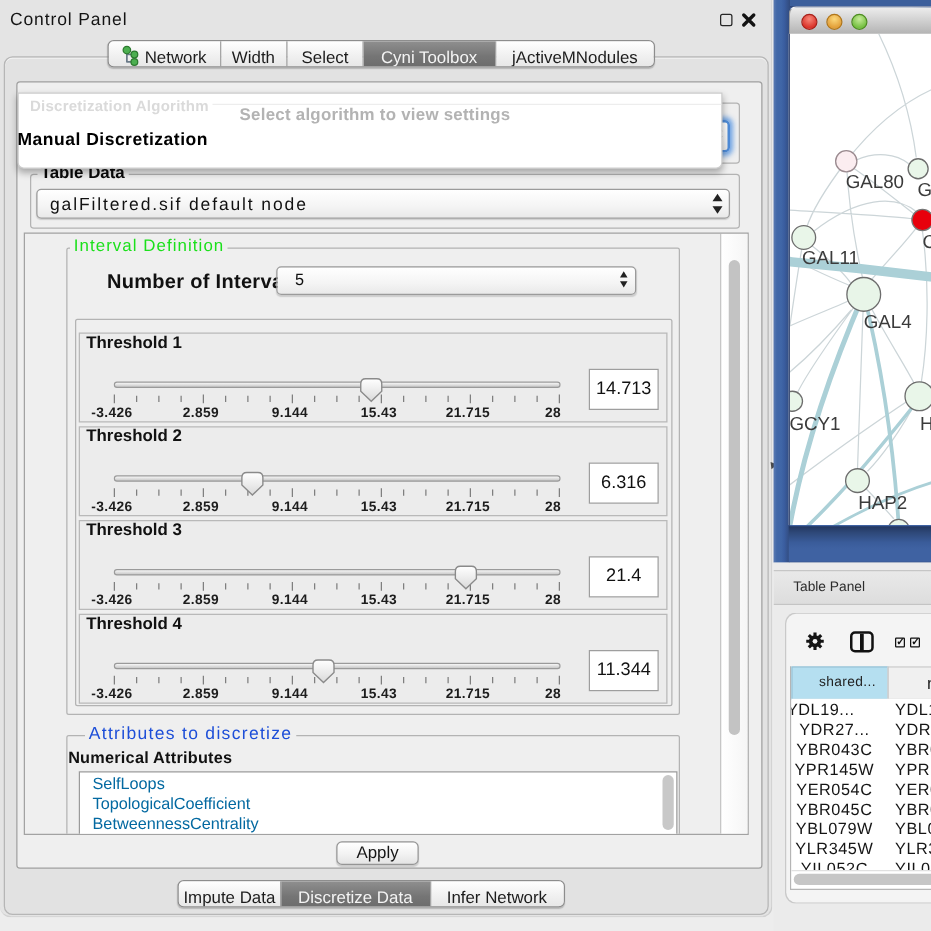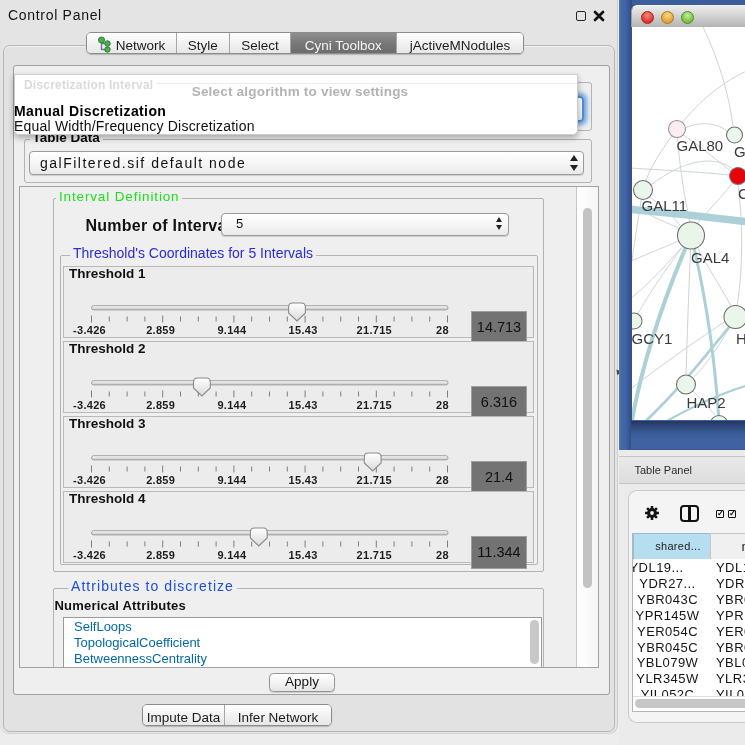--- a/index.html
+++ b/index.html
@@ -11,41 +11,41 @@
 .ct{position:absolute;font-size:13px;color:#111;white-space:nowrap}
 .arr{position:absolute;width:0;height:0}
 .seg{height:100%;display:flex;align-items:flex-end;justify-content:center;
  background:linear-gradient(#ffffff,#f1f1f1 55%,#e7e7e7);color:#1c1c1c;font-size:13.5px;white-space:nowrap}
 .seg.sel{background:linear-gradient(#8f8f8f,#757575 60%,#6d6d6d);color:#f4f4f4}
 .seg+.seg{border-left:1px solid #a5a5a5}
 .tabbar{position:absolute;display:flex;border:1px solid #8d8d8d;border-radius:5px;overflow:hidden;
  box-shadow:0 1px 1px rgba(0,0,0,.2)}
 .tpanel{position:absolute;left:43px;width:469px;height:70px;border:1px solid #b9b9b9;background:#ececec}
 .ttitle{position:absolute;left:5px;top:-1px;font-weight:bold;font-size:13.5px;color:#111}
-.vbox{position:absolute;left:407px;top:44px;width:54px;height:31px;border:1px solid #9e9e9e;background:#737373;
+.vbox{position:absolute;left:407px;top:28px;width:54px;height:31px;border:1px solid #9e9e9e;background:#ffffff;
  font-size:14.5px;color:#111;text-align:center;line-height:31px}
 .row{position:absolute;white-space:nowrap;font-size:13px;letter-spacing:0.45px;color:#151515}
 </style></head><body>
 
 <div class="a" style="left:0;top:0;width:617px;height:733px;background:#e4e4e4;border-right:1px solid #cdcdcd;border-bottom:1px solid #d2d2d2;border-radius:0 0 9px 9px"></div>
 <div class="a" style="left:8px;top:7px;font-size:14px;letter-spacing:0.7px;color:#141414">Control Panel</div>
 <div class="a" style="left:576px;top:10.5px;width:8px;height:8px;border:1.7px solid #262626;border-radius:2px"></div>
 <svg class="a" style="left:592.5px;top:9.5px" width="12" height="12">
     <path d="M2 2 L10 10 M10 2 L2 10" stroke="#131313" stroke-width="2.7" stroke-linecap="round"></path>
   </svg>
 <div class="a" style="left:2.5px;top:45px;width:610px;height:685px;background:#e2e2e2;border:1px solid #b6b6b6;border-radius:7px;box-shadow:inset 0 1px 0 #f2f2f2"></div>
 <div class="a" style="left:13px;top:65px;width:595px;height:628px;background:#efefef;border:1px solid #a0a0a0;border-radius:3px"></div>
 <div class="tabbar" style="left:85.5px;top:31.5px;height:20px">
 <div class="seg" style="width:89px"><svg width="15" height="17" style="margin-right:4px" viewBox="0 0 15 17">
         <path d="M4.5 5 V14 M4.5 7.5 H10 M4.5 13.5 H10" stroke="#6a7a88" stroke-width="1.4" fill="none"></path>
         <circle cx="4.5" cy="4" r="3" fill="#4caf50" stroke="#2c7a2f" stroke-width="1"></circle>
         <circle cx="10.5" cy="7.5" r="2.7" fill="#4caf50" stroke="#2c7a2f" stroke-width="1"></circle>
         <circle cx="10.5" cy="13.5" r="2.7" fill="#4caf50" stroke="#2c7a2f" stroke-width="1"></circle>
       </svg>Network</div>
-<div class="seg" style="width:52.5px">Style</div>
+<div class="seg" style="width:52.5px">Width</div>
 <div class="seg" style="width:60px">Select</div>
 <div class="seg sel" style="width:104.5px">Cyni Toolbox</div>
 <div class="seg" style="width:126.9px">jActiveMNodules</div>
 </div>
 <div class="grp" style="left:24px;top:81.5px;width:566px;height:47px"></div>
 <div class="combo" style="left:29px;top:96px;width:551px;height:22px;border:2px solid #4f8cd8;box-shadow:0 0 4px 2.2px rgba(80,145,225,.8)"></div>
 <div class="arr" style="left:570px;top:99px;border-left:4.5px solid transparent;border-right:4.5px solid transparent;border-bottom:6px solid #222"></div>
 <div class="arr" style="left:570px;top:109px;border-left:4.5px solid transparent;border-right:4.5px solid transparent;border-top:6px solid #222"></div>
 <div class="grp" style="left:24px;top:139px;width:566px;height:42px"></div>
 <div class="glab" style="left:29.5px;top:131px;font-weight:bold;color:#0a0a0a;font-size:13.5px">Table Data</div>
@@ -55,21 +55,20 @@
 <div class="arr" style="left:570px;top:164.5px;border-left:4.5px solid transparent;border-right:4.5px solid transparent;border-top:6px solid #222"></div>
 <div class="a" style="left:19px;top:185.5px;width:578px;height:480px;border:1px solid #a2a2a2;background:#efefef;overflow:hidden">
 <div class="grp" style="left:32.5px;top:11.5px;width:489px;height:372px;border-radius:2px"></div>
 <div class="glab" style="left:36px;top:3px;color:#1be01b;font-size:13.5px;letter-spacing:0.85px">Interval Definition</div>
 <div class="a" style="left:65.5px;top:30.5px;font-weight:bold;font-size:16px;letter-spacing:0.25px;color:#111">Number of Intervals</div>
 <div class="combo" style="left:201px;top:26px;width:286px;height:21px"></div>
 <div class="ct" style="left:216px;top:29.5px">5</div>
 <div class="arr" style="left:476px;top:30px;border-left:3.5px solid transparent;border-right:3.5px solid transparent;border-bottom:5px solid #222"></div>
 <div class="arr" style="left:476px;top:38.5px;border-left:3.5px solid transparent;border-right:3.5px solid transparent;border-top:5px solid #222"></div>
 <div class="grp" style="left:39.5px;top:68.5px;width:476px;height:308px;border-radius:2px"></div>
-<div class="glab" style="left:50px;top:59px;color:#2b2bd8">Threshold's Coordinates for 5 Intervals</div>
 <div class="tpanel" style="top:79px">
 <div class="ttitle">Threshold 1</div>
 <svg class="a" style="left:0;top:0" width="469" height="70" viewBox="0 0 469 70">
         <rect x="27.5" y="38.7" width="356.5" height="4.2" rx="2.1" fill="url(#trk)" stroke="#9a9a9a" stroke-width="0.9"></rect>
         <path d="M27.5 48.5 V55.5 M45.3 49.5 V54.5 M63.1 49.5 V54.5 M80.9 49.5 V54.5 M98.7 48.5 V55.5 M116.5 49.5 V54.5 M134.3 49.5 V54.5 M152.1 49.5 V54.5 M169.9 48.5 V55.5 M187.7 49.5 V54.5 M205.5 49.5 V54.5 M223.3 49.5 V54.5 M241.1 48.5 V55.5 M258.9 49.5 V54.5 M276.7 49.5 V54.5 M294.5 49.5 V54.5 M312.3 48.5 V55.5 M330.1 49.5 V54.5 M347.9 49.5 V54.5 M365.7 49.5 V54.5 M383.5 48.5 V55.5" stroke="#7f7f7f" stroke-width="1"></path>
         <text x="25.5" y="66.5" font-size="11" font-weight="bold" letter-spacing="0.3" fill="#1d1d1d" text-anchor="middle">-3.426</text>
         <text x="96.7" y="66.5" font-size="11" font-weight="bold" letter-spacing="0.3" fill="#1d1d1d" text-anchor="middle">2.859</text>
         <text x="167.9" y="66.5" font-size="11" font-weight="bold" letter-spacing="0.3" fill="#1d1d1d" text-anchor="middle">9.144</text>
         <text x="239.1" y="66.5" font-size="11" font-weight="bold" letter-spacing="0.3" fill="#1d1d1d" text-anchor="middle">15.43</text>
         <text x="310.3" y="66.5" font-size="11" font-weight="bold" letter-spacing="0.3" fill="#1d1d1d" text-anchor="middle">21.715</text>
@@ -129,28 +128,28 @@
 <div class="a" style="left:43px;top:430.5px;width:477px;height:60px;background:#fff;border:1px solid #9a9a9a">
       <div class="a" style="left:10px;top:0.5px;font-size:13px;color:#0369a1;line-height:16.2px">SelfLoops<br>TopologicalCoefficient<br>BetweennessCentrality<br>NeighborhoodConn</div>
       <div class="a" style="left:466px;top:2px;width:9px;height:44px;background:#c8c8c8;border-radius:4.5px"></div>
     </div>
 <div class="a" style="left:555.5px;top:0;width:22.5px;height:480px;background:linear-gradient(90deg,#ffffff,#f5f5f5);border-left:1px solid #c6c6c6"></div>
 <div class="a" style="left:562.5px;top:21.5px;width:9px;height:380px;background:#c3c3c3;border-radius:4.5px"></div>
 </div>
 <div class="a" style="left:269px;top:673px;width:64px;height:16.5px;border:1px solid #959595;border-radius:4.5px;background:linear-gradient(#ffffff,#f2f2f2 55%,#e4e4e4);font-size:13.5px;color:#161616;text-align:center;line-height:16.5px;box-shadow:0 1px 1px rgba(0,0,0,.15)">Apply</div>
 <div class="tabbar" style="left:142px;top:704px;height:19.5px">
 <div class="seg" style="width:81px">Impute Data</div>
+<div class="seg sel" style="width:118.5px">Discretize Data</div>
 <div class="seg" style="width:106px">Infer Network</div>
 </div>
 <div class="a" style="left:14px;top:74px;width:562px;height:59px;background:#ffffff;border:1px solid #cdcdcd;border-radius:0 0 5px 5px;box-shadow:0 3px 6px rgba(0,0,0,.3)">
     <div class="a" style="left:10px;top:7.5px;width:552px;height:1px;background:#ededed"></div>
-    <div class="a" style="left:6px;top:2.5px;font-weight:bold;font-size:12px;letter-spacing:0.2px;color:#dadada;background:#fff;padding:0 3px">Discretization Interval</div>
+    <div class="a" style="left:6px;top:2.5px;font-weight:bold;font-size:12px;letter-spacing:0.2px;color:#dadada;background:#fff;padding:0 3px">Discretization Algorithm</div>
     <div class="a" style="left:-1px;top:27.5px;font-weight:bold;font-size:14px;letter-spacing:0.4px;color:#000">Manual Discretization</div>
     <div class="a" style="left:4px;top:9px;width:100%;text-align:center;font-weight:bold;font-size:13.5px;letter-spacing:0.2px;color:#b3b3b3">Select algorithm to view settings</div>
-    <div class="a" style="left:-1px;top:43px;font-size:14px;letter-spacing:0.2px;color:#101010">Equal Width/Frequency Discretization</div>
   </div>
 <div class="a" style="left:614.5px;top:368.5px;width:0;height:0;border-left:3.5px solid transparent;border-right:3.5px solid transparent;border-bottom:5.5px solid #4a4a4a;transform:rotate(-38deg)"></div>
 <div class="a" style="left:618.5px;top:0;width:126.5px;height:450px;background:#3f62a2"></div>
 <div class="a" style="left:618.5px;top:0;width:13px;height:450px;background:linear-gradient(90deg,#5a7ab2 0,#4268a8 2.5px,#4066a7 6px,#3a5d9f 8.5px,#314a7c 13px)"></div>
 <div class="a" style="left:631.5px;top:0;width:113.5px;height:5px;background:#3c5f9c;border-bottom:1px solid #2b4070"></div>
 <div class="a" style="left:631px;top:5px;width:114px;height:22px;background:linear-gradient(#ededed,#d0d0d0 48%,#b1b1b1);border-bottom:1px solid #7d7d7d;border-top:1px solid #f5f5f5;border-left:1px solid #9a9a9a;border-top-left-radius:6px"></div>
 <div class="a" style="left:640.8px;top:10.8px;width:11.4px;height:11.4px;border-radius:50%;background:radial-gradient(circle at 50% 30%,#f8887a,#da352c 70%);border:0.8px solid #a8201a"></div>
 <div class="a" style="left:660.8px;top:10.8px;width:11.4px;height:11.4px;border-radius:50%;background:radial-gradient(circle at 50% 30%,#fcd97c,#e3a03a 70%);border:0.8px solid #b0761a"></div>
 <div class="a" style="left:680.8px;top:10.8px;width:11.4px;height:11.4px;border-radius:50%;background:radial-gradient(circle at 50% 30%,#c7ec9a,#76c043 70%);border:0.8px solid #4d8c20"></div>
 <svg class="a" style="left:631px;top:27px;background:#ffffff;border-left:1px solid #41527a" width="114" height="393" viewBox="631 27 114 393">

